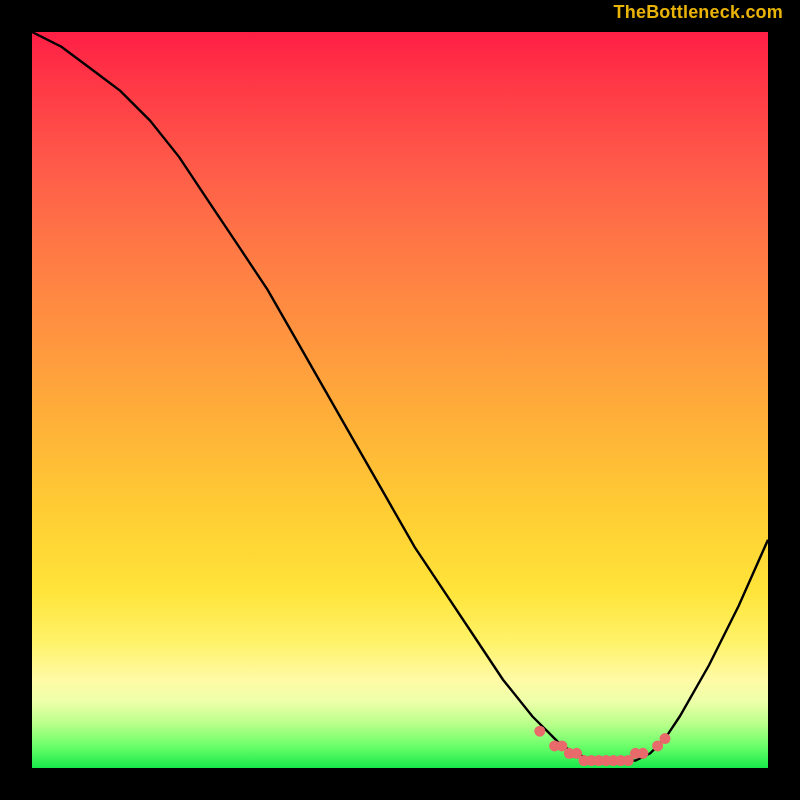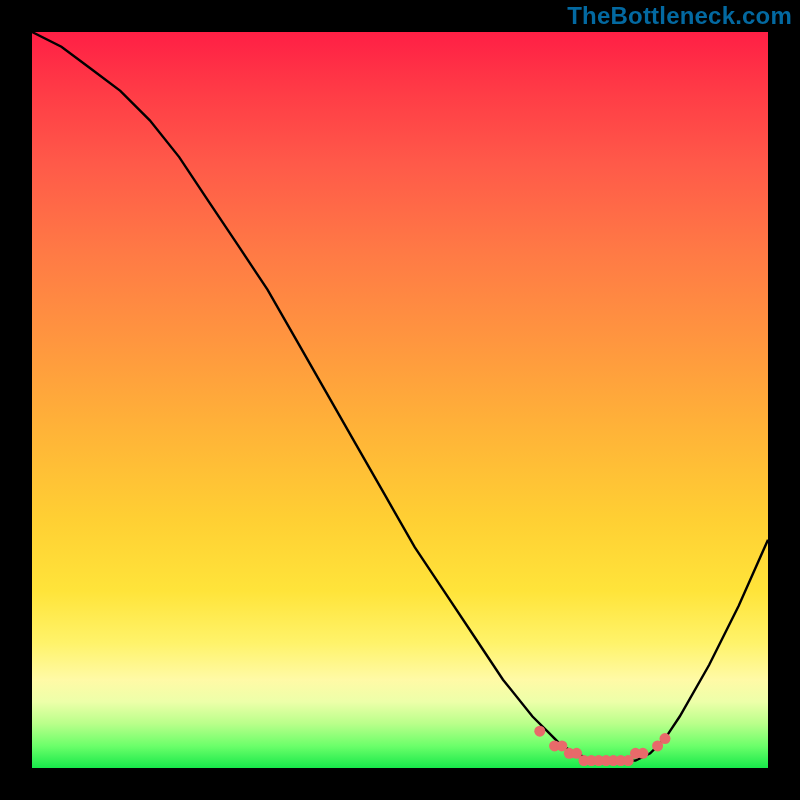--- a/index.html
+++ b/index.html
@@ -40,23 +40,23 @@
       #fffaa6 88%,
       #edffa9 91%,
       #b9ff8a 94%,
       #6cff6a 97%,
       #17e84a 100%
     );
   }
   .watermark {
     position: absolute;
     top: 2px;
-    right: 8px;
-    color: #0369a1;
-    font-size: 24px;
+    right: 17px;
+    color: #eab308;
+    font-size: 18px;
     font-weight: 600;
     letter-spacing: 0.2px;
     user-select: none;
   }
   svg.curve {
     position: absolute;
     left: 0;
     top: 0;
   }
 </style>

